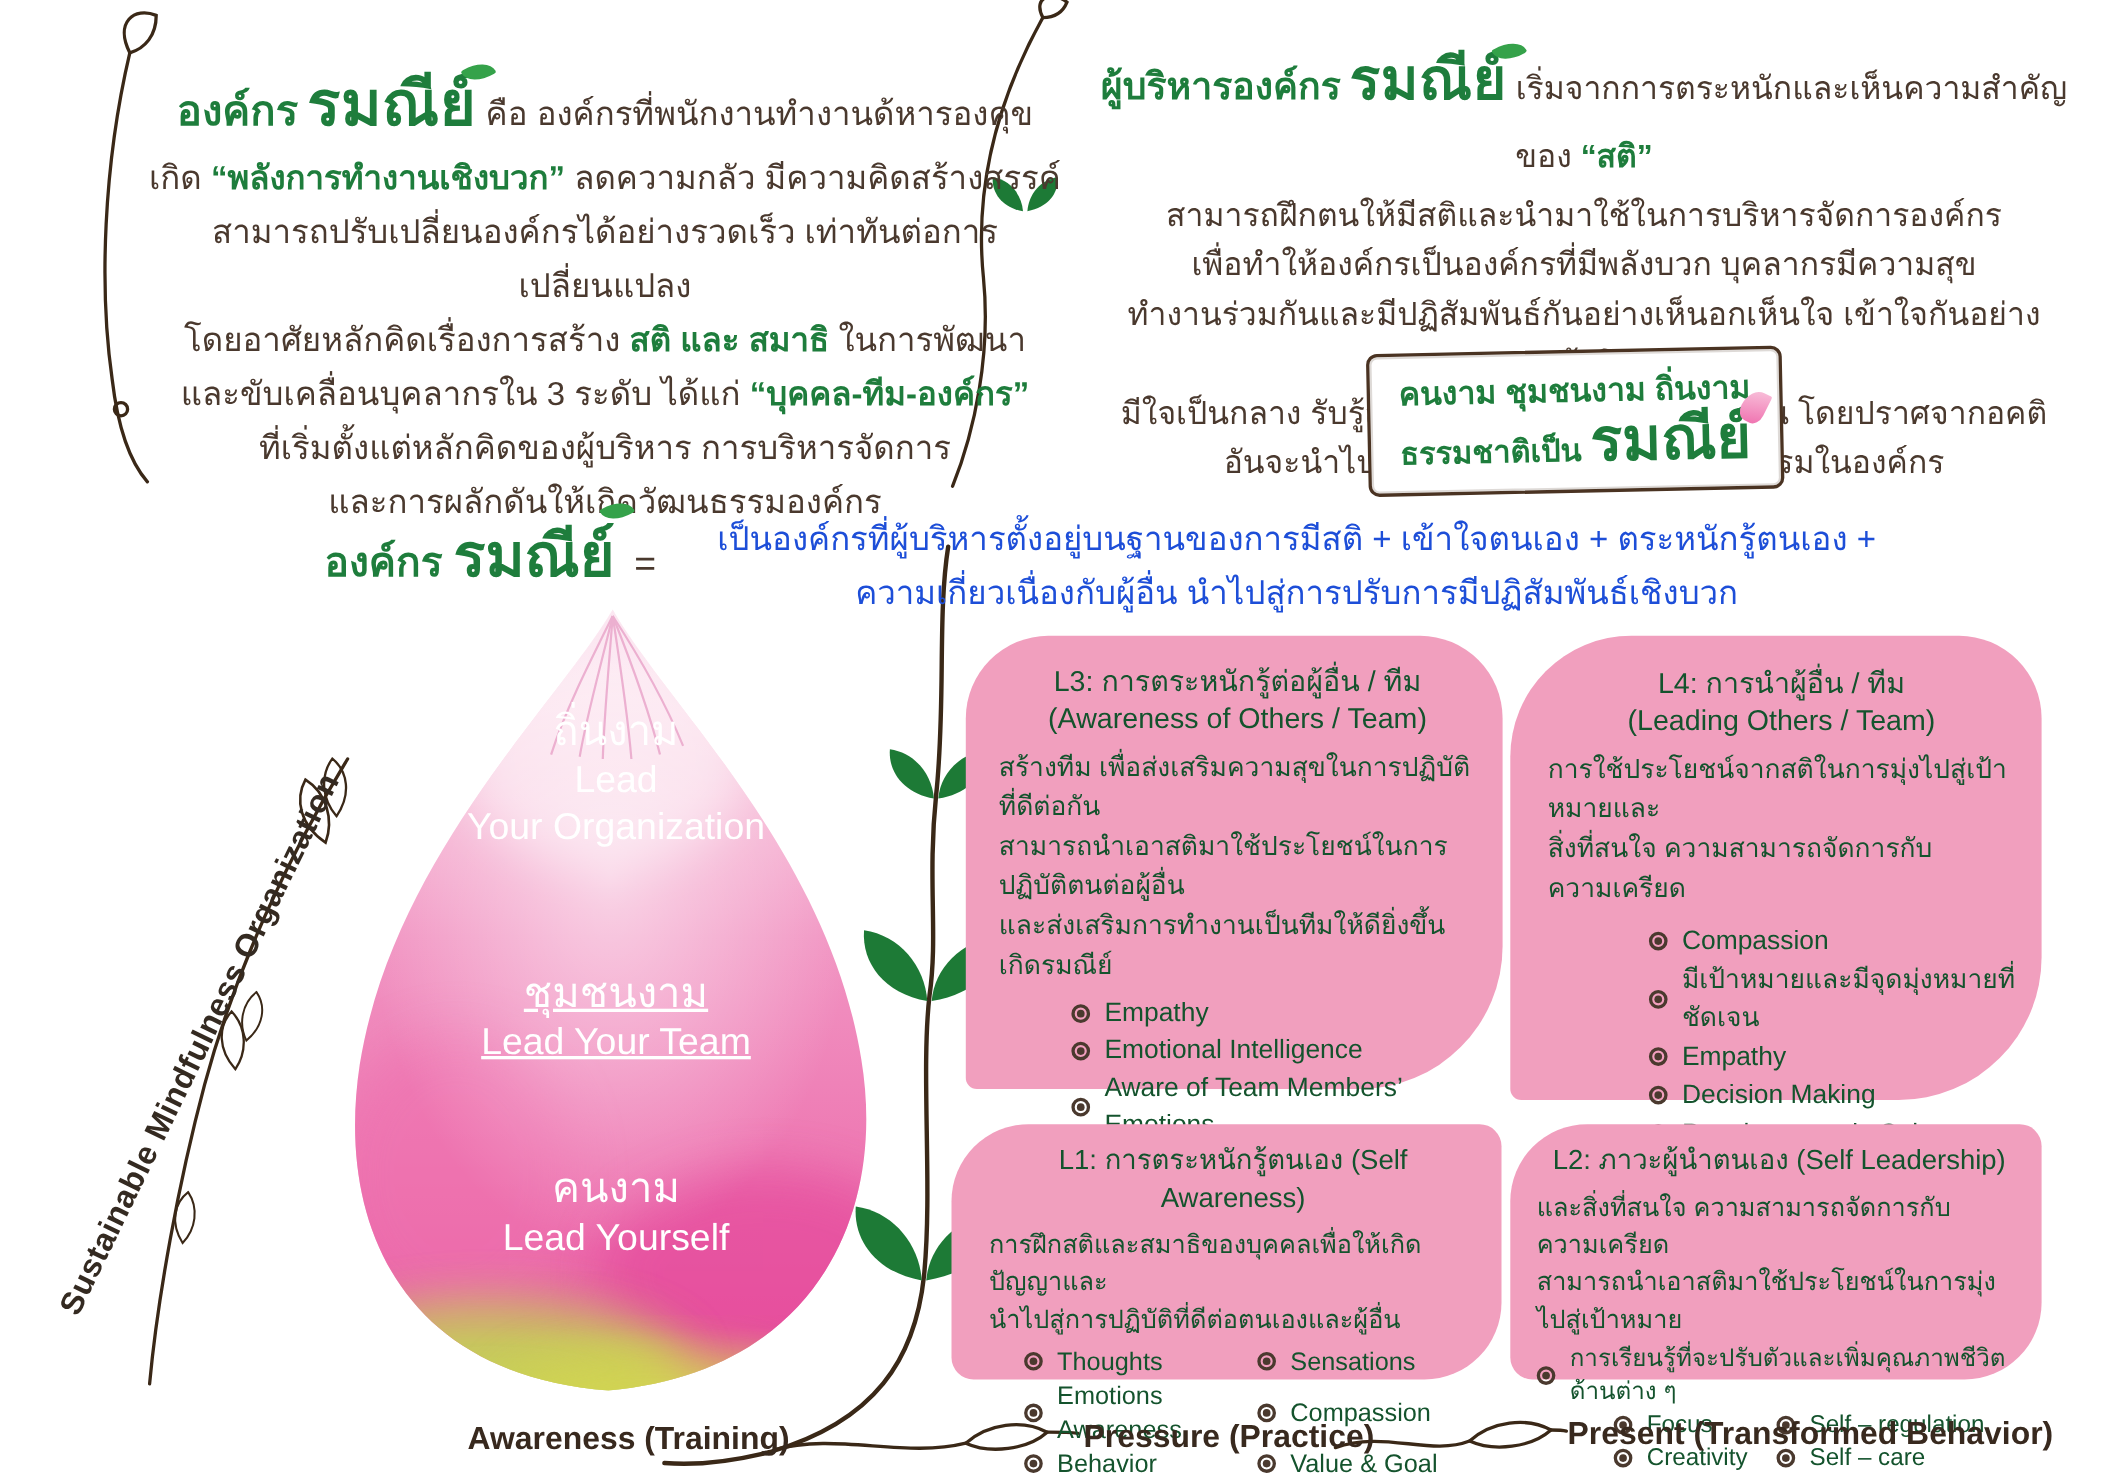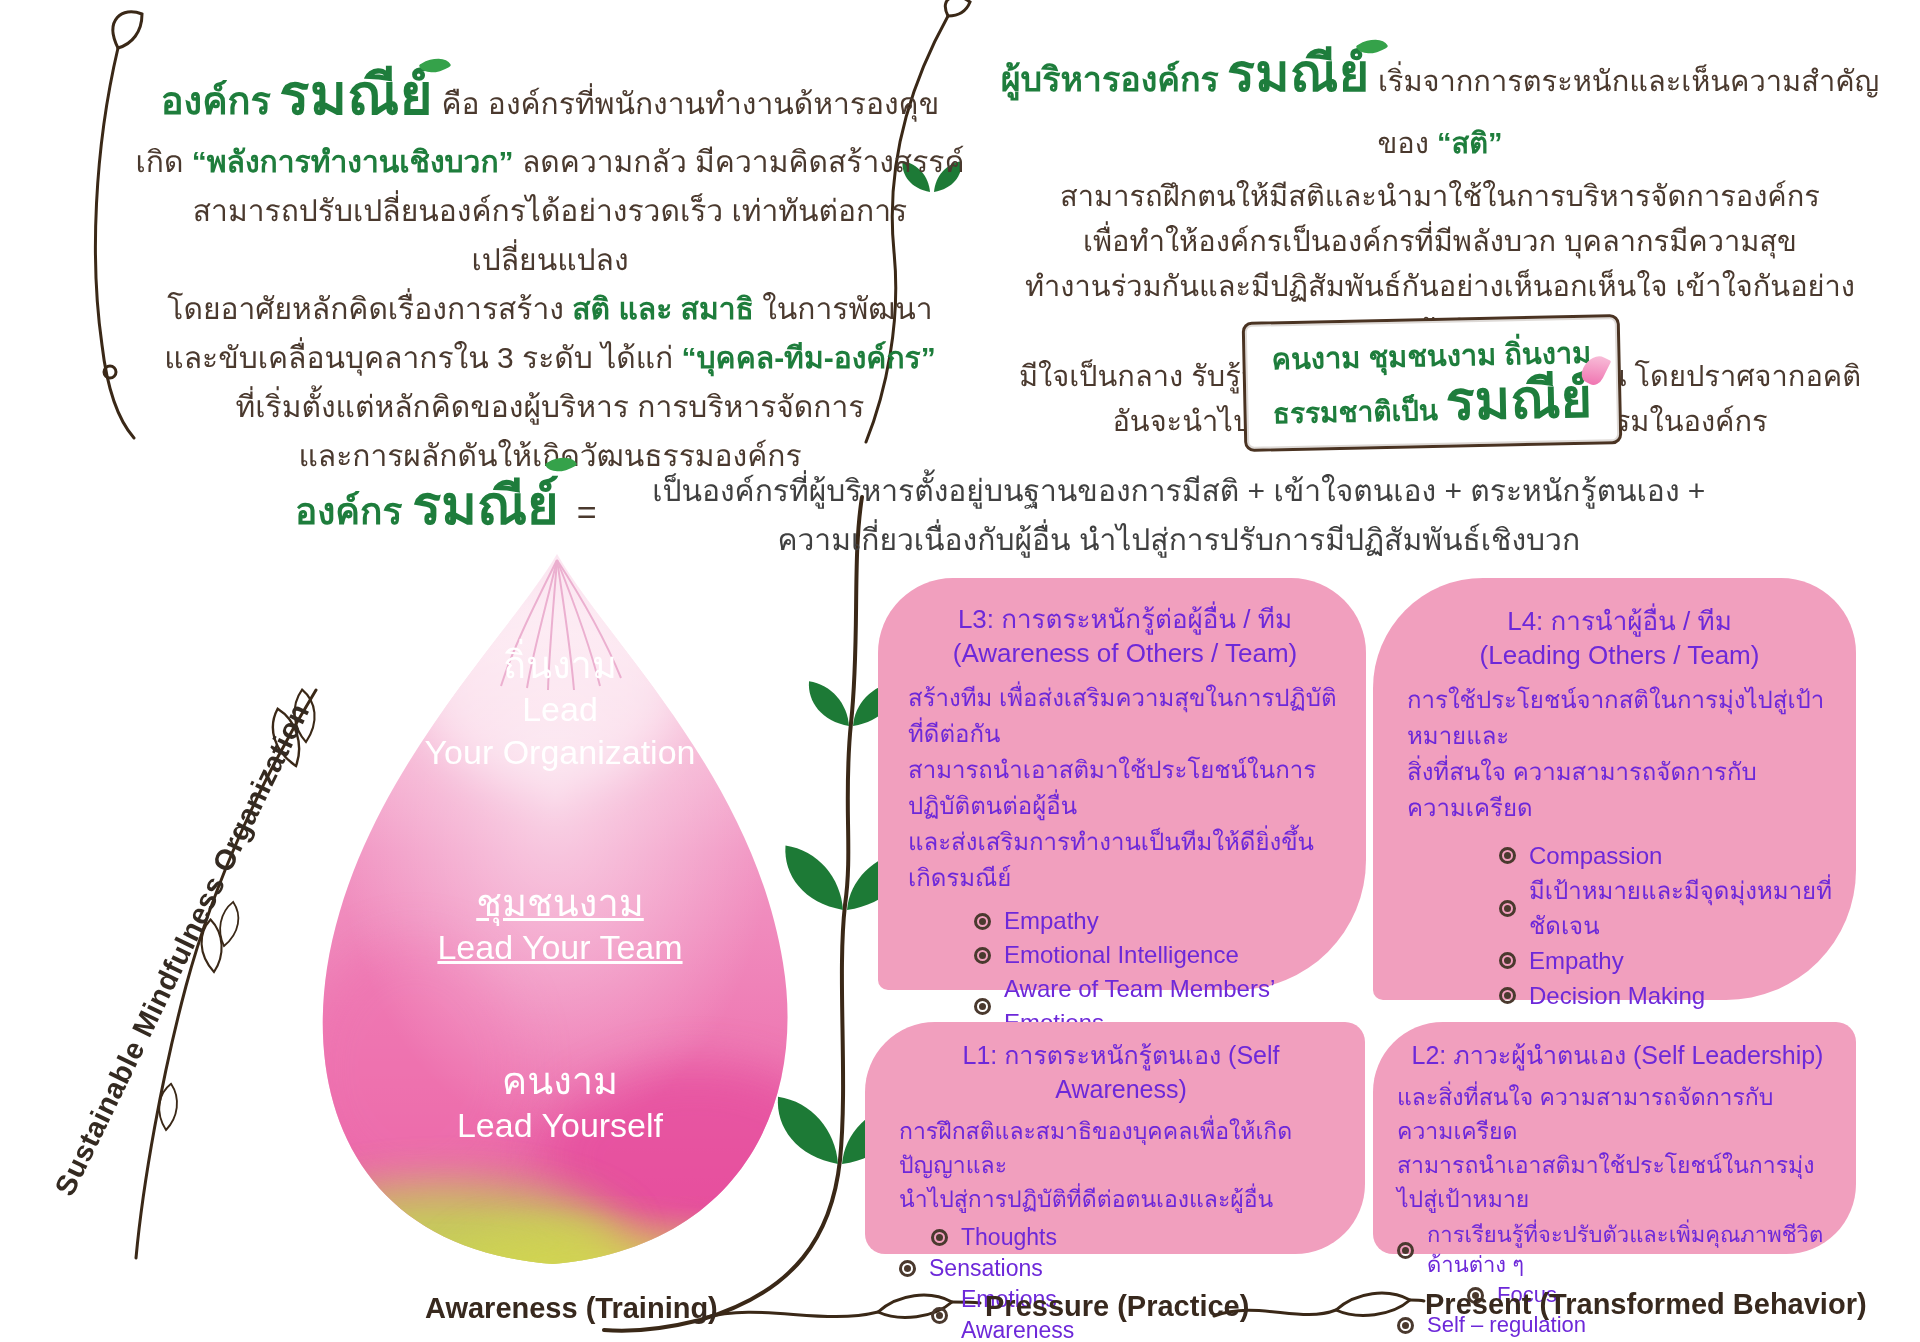--- a/index.html
+++ b/index.html
@@ -35,42 +35,42 @@
   .stamp .s2w{font-size:54px;line-height:54px;margin-left:8px;position:relative;}
   .petal-accent{position:absolute;width:22px;height:30px;top:-16px;right:-14px;
     background:linear-gradient(160deg,#f9c6dd,#ef6fae);border-radius:100% 10% 60% 60%;transform:rotate(28deg);}
 
   
   .equation{left:295px;top:452px;width:1450px;display:flex;align-items:flex-start;gap:16px;}
   .eq-head{white-space:nowrap;display:flex;align-items:baseline;margin-top:10px;}
   .eq-label{font-size:37px;font-weight:700;color:#1e7d3c;}
   .eq-word{font-size:54px;font-weight:700;color:#1e7d3c;margin-left:10px;position:relative;}
   .eq-eq{font-size:34px;color:#4a392e;margin-left:18px;}
-  .eq-lines{flex:1;text-align:center;font-size:30px;line-height:49px;color:#404040;margin-top:14px;}
+  .eq-lines{flex:1;text-align:center;font-size:30px;line-height:49px;color:#1d4ed8;margin-top:14px;}
 
   
   .petal-label{color:#ffffff;text-align:center;left:330px;width:460px;}
   .petal-label .th{font-size:38px;line-height:46px;}
   .petal-label .en{font-size:34px;line-height:43px;}
 
   
-  .pbox{background:#f19fbe;color:#6d28d9;box-sizing:border-box;}
+  .pbox{background:#f19fbe;color:#14532d;box-sizing:border-box;}
   .pbox .btitle{text-align:center;font-size:26px;line-height:34px;font-weight:400;}
   .pbox .body{font-size:24px;line-height:36px;margin-top:10px;}
   .bul-row{display:flex;align-items:center;font-size:24px;line-height:34px;}
   .bullet{display:inline-block;width:11px;height:11px;border:3px solid #4a392e;border-radius:50%;
     position:relative;margin-right:13px;flex:none;}
   .bullet::after{content:"";position:absolute;inset:2px;background:#4a392e;border-radius:50%;}
   .box-l3{left:878px;top:578px;width:488px;height:412px;border-radius:75px 75px 130px 10px;padding:24px 24px 0 30px;}
   .box-l4{left:1373px;top:578px;width:483px;height:422px;border-radius:110px 75px 130px 10px;padding:26px 24px 0 34px;}
   .box-l1{left:865px;top:1022px;width:500px;height:232px;border-radius:70px 20px 70px 20px;padding:16px 22px 0 34px;}
   .box-l2{left:1373px;top:1022px;width:483px;height:232px;border-radius:70px 20px 70px 20px;padding:16px 18px 0 24px;}
   .box-l1 .btitle,.box-l2 .btitle{font-size:25px;}
   .box-l1 .body,.box-l2 .body{font-size:23px;line-height:34px;margin-top:8px;}
-  .cols{display:flex;font-size:23px;line-height:31px;flex-direction:column;}
+  .cols{display:flex;font-size:23px;line-height:31px;}
   .cell{display:flex;align-items:center;}
   .box-l1 .c1{width:212px;margin-left:32px;}
   .box-l2 .c1{width:148px;margin-left:70px;}
   .small-row{font-size:22px;line-height:30px;}
 
   
   .flow{font-size:29px;font-weight:700;color:#38291e;white-space:nowrap;}
 
   .side-label{left:78px;top:1168px;transform-origin:0 100%;transform:rotate(-64deg);
     font-size:29px;font-weight:700;color:#342a21;white-space:nowrap;letter-spacing:.5px;}

